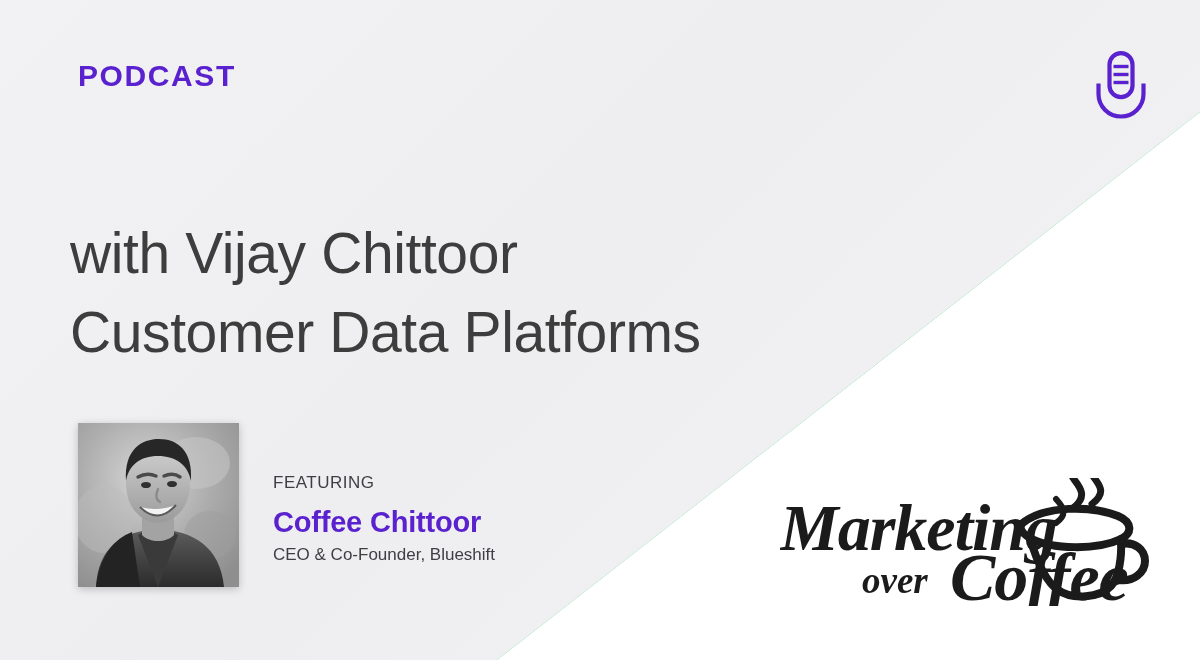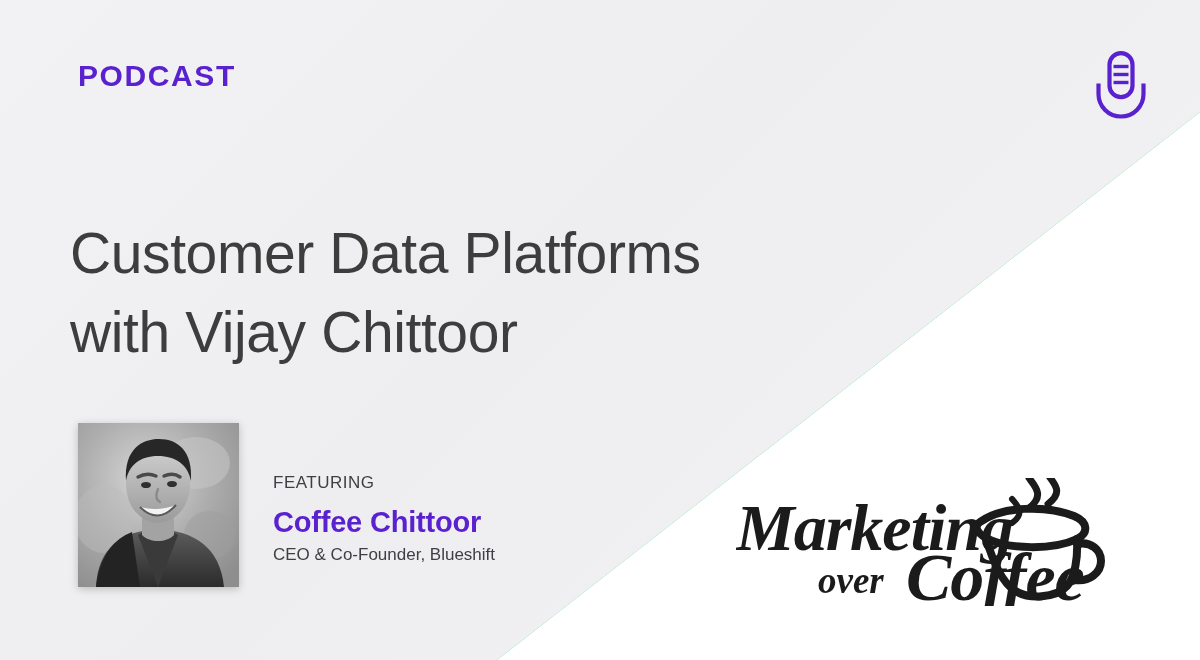--- a/index.html
+++ b/index.html
@@ -105,21 +105,21 @@
   .feat-role {
     margin-top: 7px;
     font-size: 17px;
     color: #3f3f43;
     line-height: 1.1;
   }
 
   
   .brand {
     position: absolute;
-    left: 736px;
+    left: 780px;
     top: 478px;
     width: 380px;
     height: 128px;
   }
 </style>
 </head>
 <body>
 
 <div class="card">
 
@@ -134,22 +134,22 @@
         <rect x="19.5" y="3.2" width="23" height="44" rx="11.5" ry="11.5"></rect>
         <line x1="23.5" y1="16.5" x2="38.5" y2="16.5" stroke-width="3.4"></line>
         <line x1="23.5" y1="24.5" x2="38.5" y2="24.5" stroke-width="3.4"></line>
         <line x1="23.5" y1="32.5" x2="38.5" y2="32.5" stroke-width="3.4"></line>
         <path d="M8.5 33.5 V44 a22.5 22.5 0 0 0 45 0 V33.5"></path>
       </g>
     </svg>
   </div>
 
   <h1 class="title">
+    <span class="line">with Vijay Chittoor</span>
     <span class="line">Customer Data Platforms</span>
-    <span class="line">with Vijay Chittoor</span>
   </h1>
 
   <div class="headshot">
     <svg viewBox="0 0 161 164" width="161" height="164" aria-hidden="true">
       <defs>
         <radialGradient id="bgmottle" cx="42%" cy="34%" r="78%">
           <stop offset="0%" stop-color="#d6d6d6"></stop>
           <stop offset="52%" stop-color="#adadad"></stop>
           <stop offset="100%" stop-color="#8e8e8e"></stop>
         </radialGradient>

